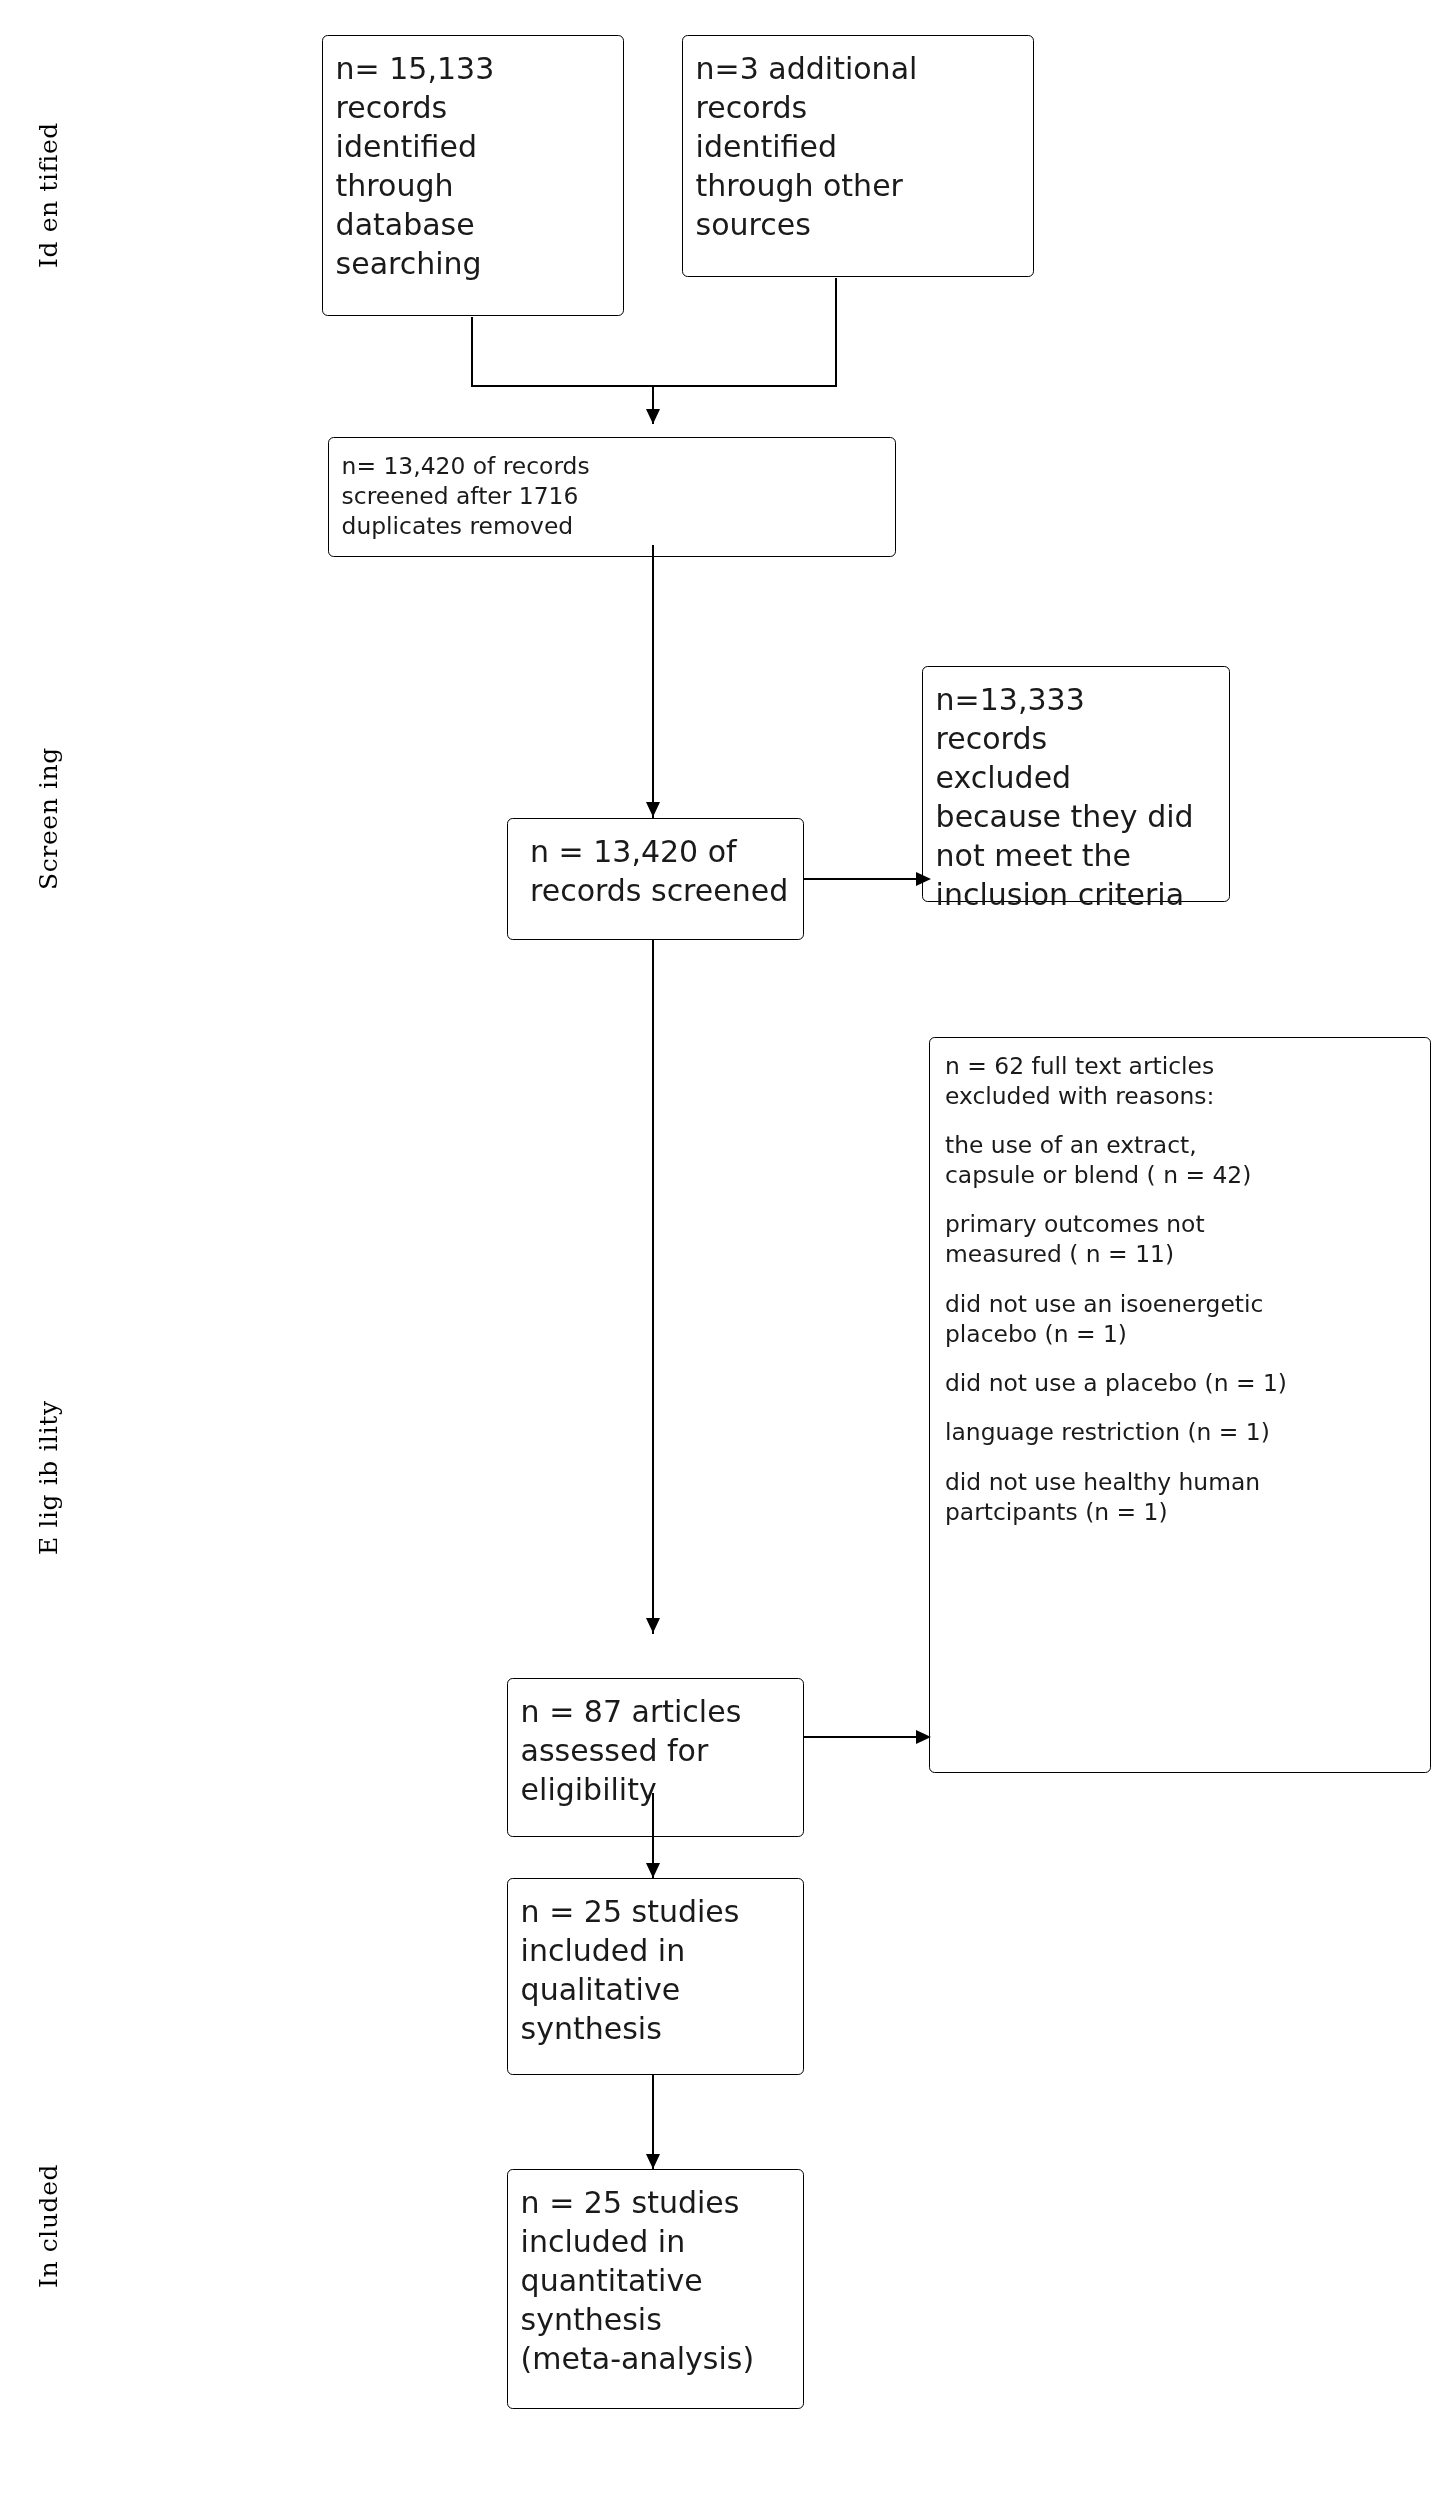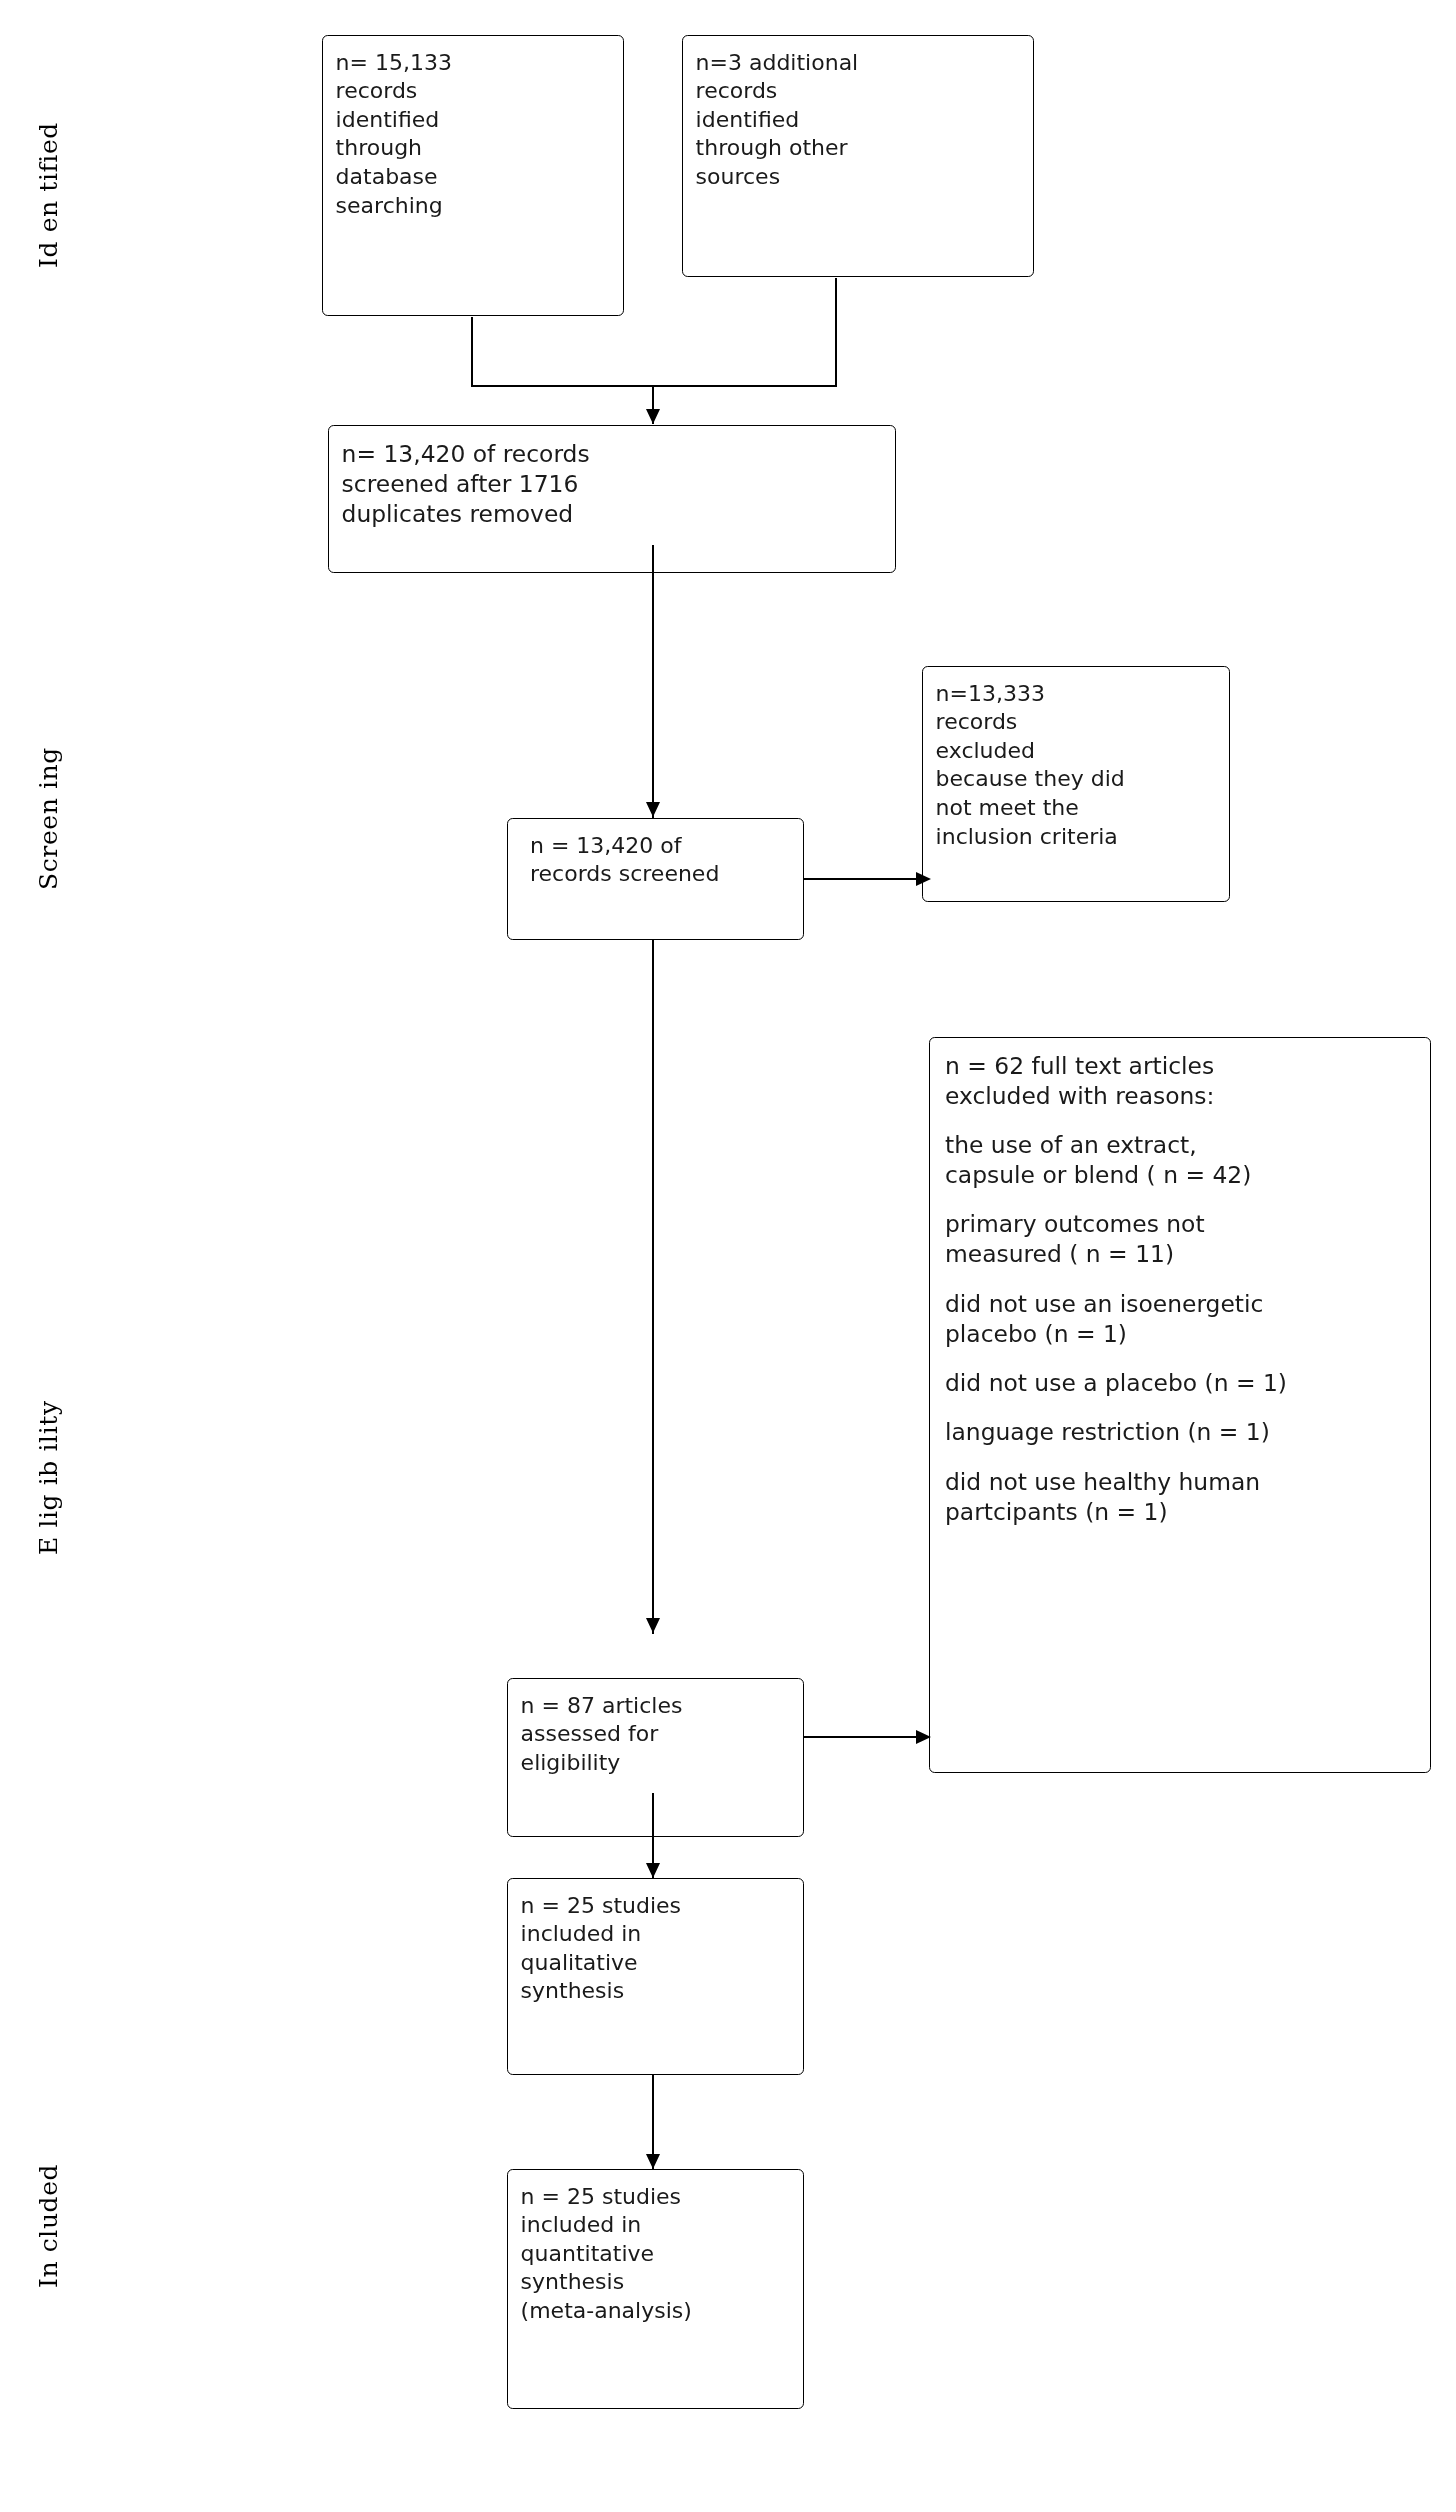--- a/index.html
+++ b/index.html
@@ -40,21 +40,21 @@
     background: #ffffff;
     padding: 12.6px 11.4px 8px 12.6px;
   }
   .box .txt {
     font-family: "DejaVu Sans", sans-serif;
     font-size: 23px;
     line-height: 1.28;
     color: #1a1a1a;
     white-space: pre-line;
   }
-  .box.narrow .txt { font-size: 22px; line-height: 1.30; }
+  .box.narrow .txt { font-size: 30px; line-height: 1.30; }
   .box.wide   .txt { font-size: 23.4px; line-height: 1.30; }
 
   
   .reasons { padding: 13.7px 12.6px 11.4px 15px; }
   .reasons .para {
     font-family: "DejaVu Sans", sans-serif;
     font-size: 23.4px;
     line-height: 1.28;
     color: #1a1a1a;
     white-space: pre-line;
@@ -118,21 +118,21 @@
 through other
 sources</div>
   </div>
 
   <div class="vline" style="left:471px; top:317px; height:68px;"></div>
   <div class="vline" style="left:835px; top:278px; height:107px;"></div>
   <div class="hline" style="left:471px; top:385px; width:366px;"></div>
   <div class="vline" style="left:652px; top:385px; height:39px;"></div>
   <div class="arrow-down" style="left:646px; top:409px;"></div>
 
-  <div class="box wide" style="left:328px; top:425px; width:568px; height:148px;">
+  <div class="box wide" style="left:328px; top:437px; width:568px; height:120px;">
     <div class="txt">n= 13,420 of records
 screened after 1716
 duplicates removed</div>
   </div>
 
   <div class="vline" style="left:652px; top:545px; height:273px;"></div>
   <div class="arrow-down" style="left:646px; top:802px;"></div>
 
   <div class="box narrow" style="left:507px; top:818px; width:297px; height:122px;padding-left:22px;">
     <div class="txt">n = 13,420 of

